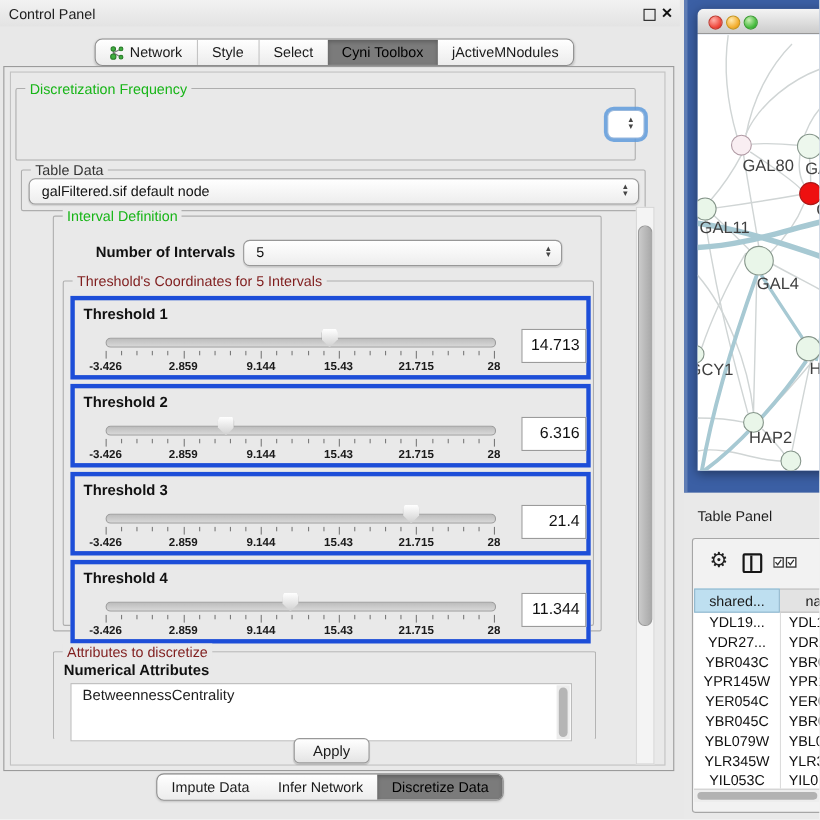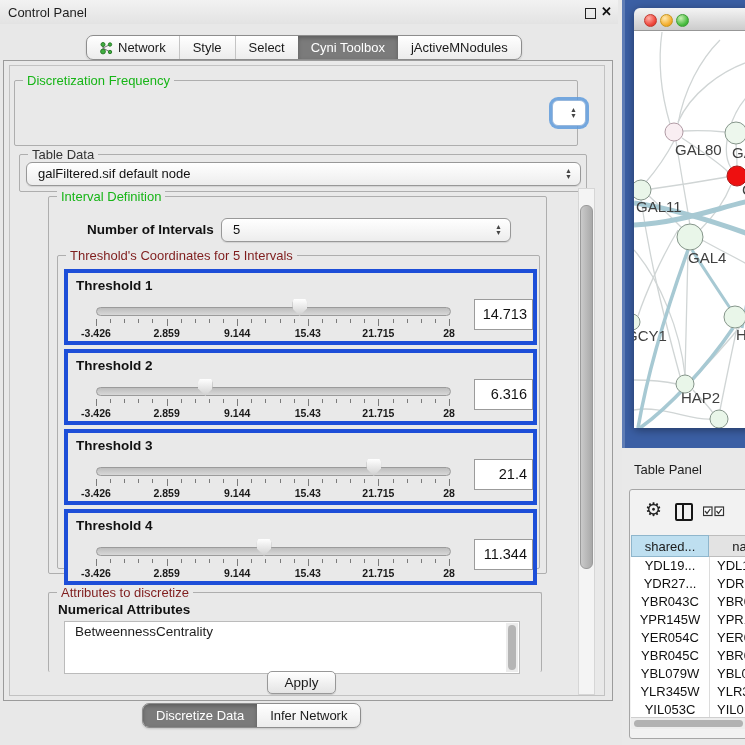--- a/index.html
+++ b/index.html
@@ -10,21 +10,21 @@
   
   .cp-titlebar{left:0;top:0;width:618px;height:24px;background:linear-gradient(#f2f2f2,#e3e3e3);}
   .cp-title{left:8px;top:5px;font-size:13px;color:#1d1d1d;}
   .float-btn{left:585px;top:8px;width:9px;height:9px;border:1.5px solid #222;background:transparent;}
   .close-btn{left:601px;top:4px;font-size:13px;font-weight:bold;color:#111;}
 
   .seggroup{display:inline-flex;border:1px solid #8d8d8d;border-radius:7px;overflow:hidden;
             background:linear-gradient(#ffffff,#ececec);box-shadow:0 1px 2px rgba(0,0,0,.15);height:23px;}
   .seg{font-size:13px;line-height:23px;padding:0 13px;color:#1a1a1a;white-space:nowrap;display:flex;align-items:center;gap:5px;}
   .seg.sep{border-left:1px solid #c4c4c4;}
-  .seg.sel{background:#7b7b7b;color:#ffffff;box-shadow:inset 0 2px 4px rgba(0,0,0,.25);}
+  .seg.sel{background:#7b7b7b;color:#000000;box-shadow:inset 0 2px 4px rgba(0,0,0,.25);}
   #top-tabs{left:86px;top:35px;}
   #bottom-tabs{left:142px;top:703px;}
 
   .mainpanel{left:3px;top:60px;width:608px;height:639px;border:1px solid #9b9b9b;background:#e9e9e9;}
   .innerpanel{left:9px;top:65px;width:594px;height:629px;border:1px solid #c2c2c2;}
 
   .grp{position:absolute;border:1px solid #aeaeae;border-radius:2px;}
   .grp-legend{position:absolute;top:-8px;left:8px;background:#e9e9e9;padding:0 4px;font-size:13px;white-space:nowrap;}
   .green{color:#17b517;} .blue{color:#7f1d1d;} .dark{color:#333;}
 
@@ -373,22 +373,23 @@
   <div class="attr-item">BetweennessCentrality</div>
 <div class="attr-vsb">
           <i></i>
         </div>
     </div>
   </div>
 
   <div class="abs apply-btn">Apply</div>
 
   <div class="abs seggroup" id="bottom-tabs">
+    <span class="seg">Impute Data</span>
+    <span class="seg">Infer Network</span>
     <span class="seg sel">Discretize Data</span>
-    <span class="seg">Infer Network</span>
   </div>
 
   <div class="abs blue-panel"></div>
   <div class="abs mac-window">
     <div class="mac-titlebar">
       <span class="tl red"></span>
       <span class="tl yel"></span>
       <span class="tl grn"></span>
     </div>
     <div class="net-canvas">

